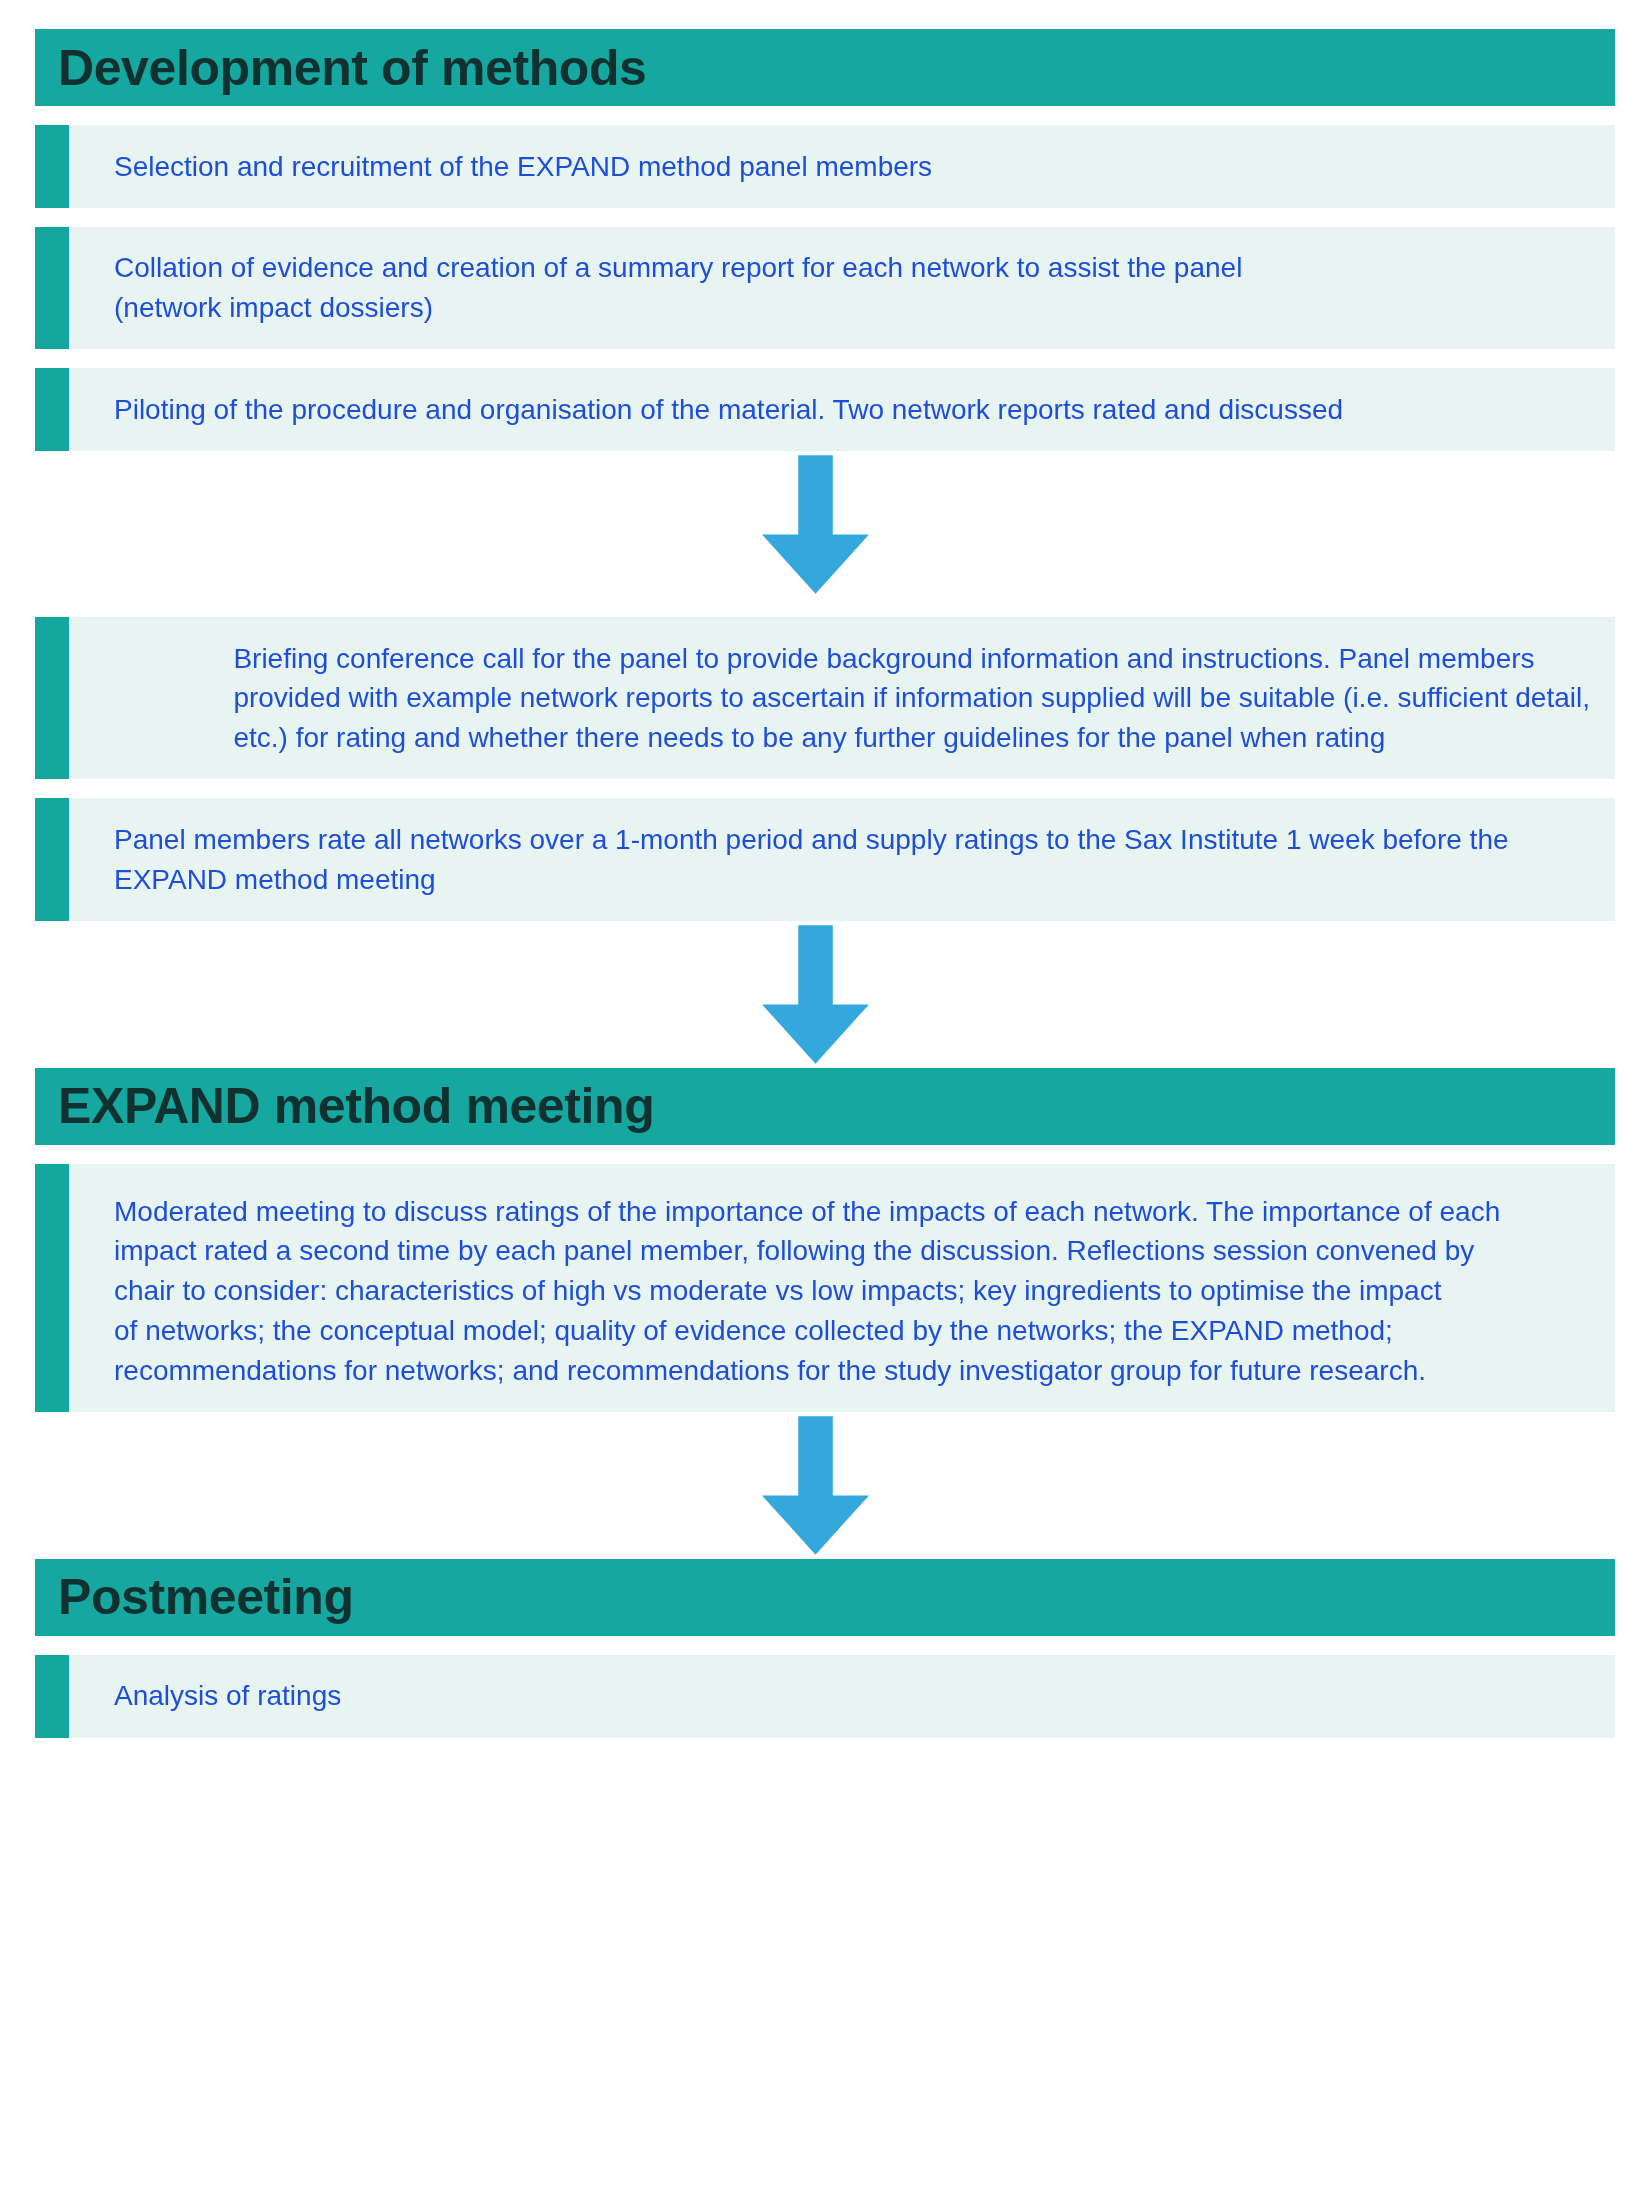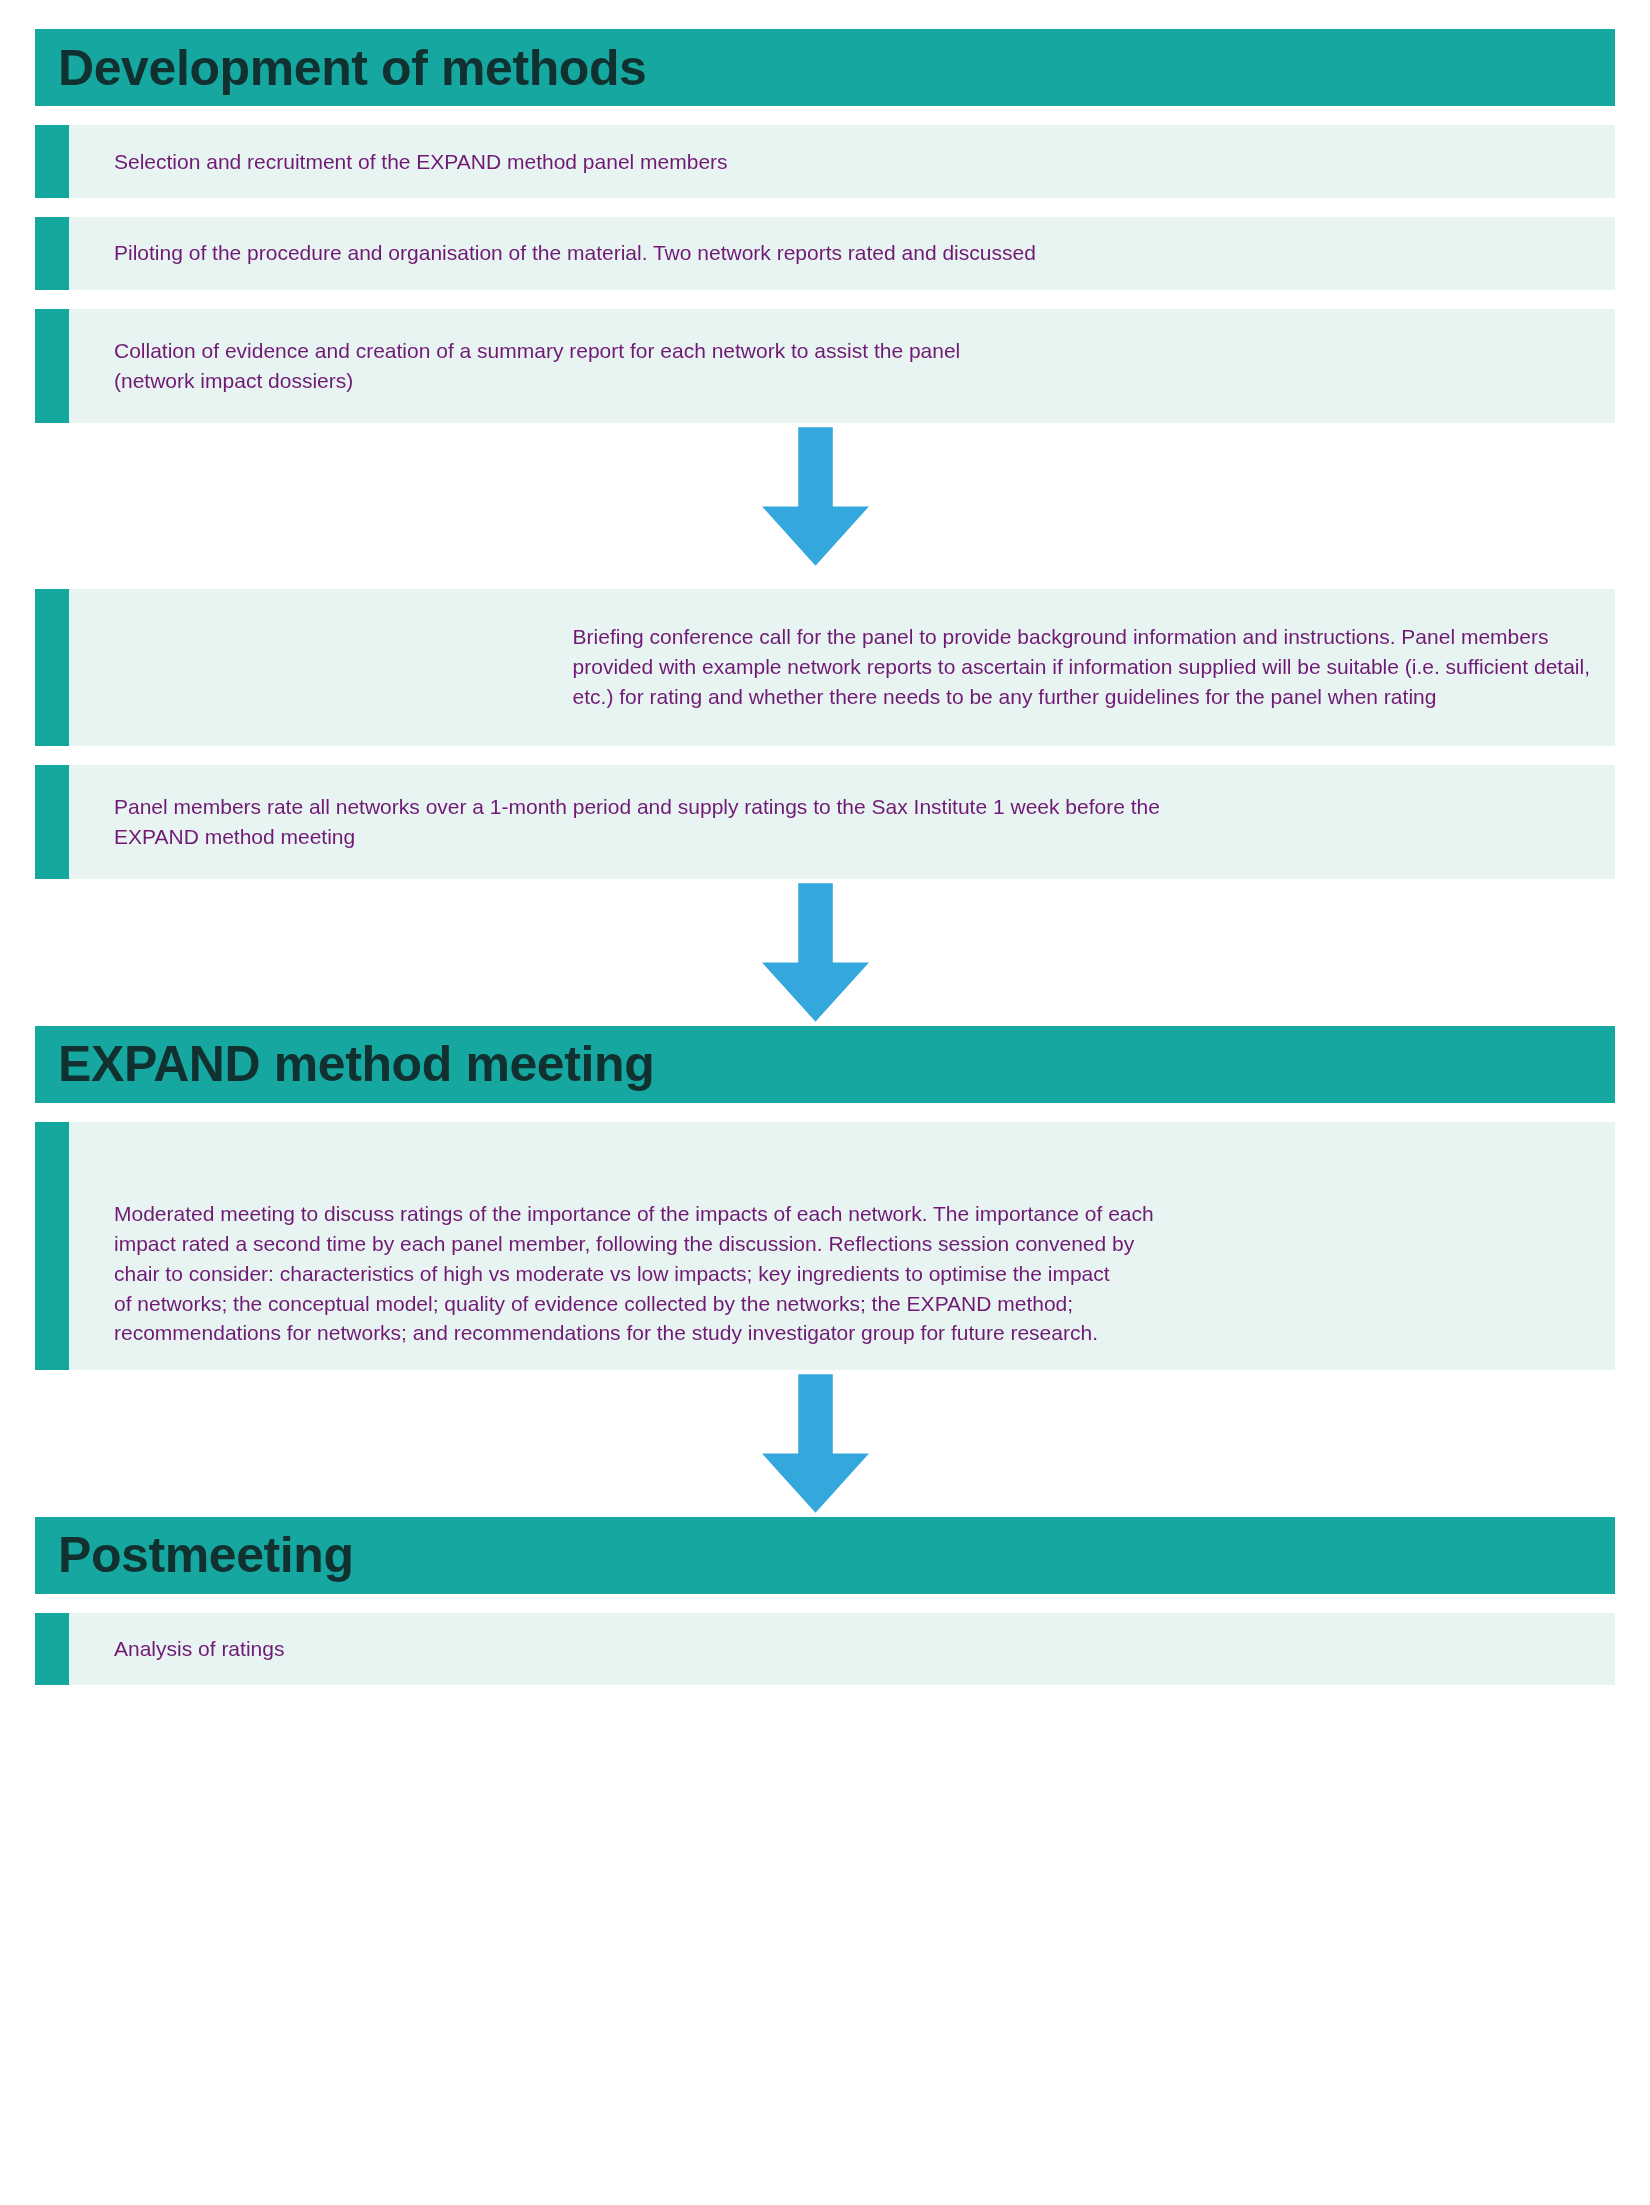--- a/index.html
+++ b/index.html
@@ -59,23 +59,23 @@
   }
   .row-body {
     flex: 1 1 auto;
     display: flex;
     align-items: center;
     padding: 21.5px 25px 21.5px 45px;
     box-sizing: border-box;
   }
   .row-text {
     font-family: "Liberation Sans", sans-serif;
-    font-size: 21px;
+    font-size: 28px;
     line-height: 1.42;
-    color: #701a75;
+    color: #1d4ed8;
     white-space: pre-line;
   }
 
   
   .row.h1 .row-body { min-height: 69px; }
   .row.h2 .row-body { min-height: 114px; }
   .row.h3 .row-body { min-height: 157px; justify-content: flex-end; }
   .row.h5 .row-body { min-height: 248px; align-items: flex-end; }
 
   
@@ -100,31 +100,31 @@
     <div class="section-header">
       <div class="section-header-title">Development of methods</div>
     </div>
     <div class="rows">
       <div class="row h1">
         <div class="row-accent"></div>
         <div class="row-body">
           <div class="row-text">Selection and recruitment of the EXPAND method panel members</div>
         </div>
       </div>
-      <div class="row h1">
-        <div class="row-accent"></div>
-        <div class="row-body">
-          <div class="row-text">Piloting of the procedure and organisation of the material. Two network reports rated and discussed</div>
-        </div>
-      </div>
       <div class="row h2">
         <div class="row-accent"></div>
         <div class="row-body">
           <div class="row-text">Collation of evidence and creation of a summary report for each network to assist the panel
 (network impact dossiers)</div>
+        </div>
+      </div>
+      <div class="row h1">
+        <div class="row-accent"></div>
+        <div class="row-body">
+          <div class="row-text">Piloting of the procedure and organisation of the material. Two network reports rated and discussed</div>
         </div>
       </div>
     </div>
   </div>
 
   <div class="arrow-wrap">
     <svg class="arrow" width="107" height="139" viewBox="0 0 130 168">
       <polygon points="44,0 86,0 86,96 130,96 65,168 0,96 44,96" fill="#34a8dd"></polygon>
     </svg>
   </div>

